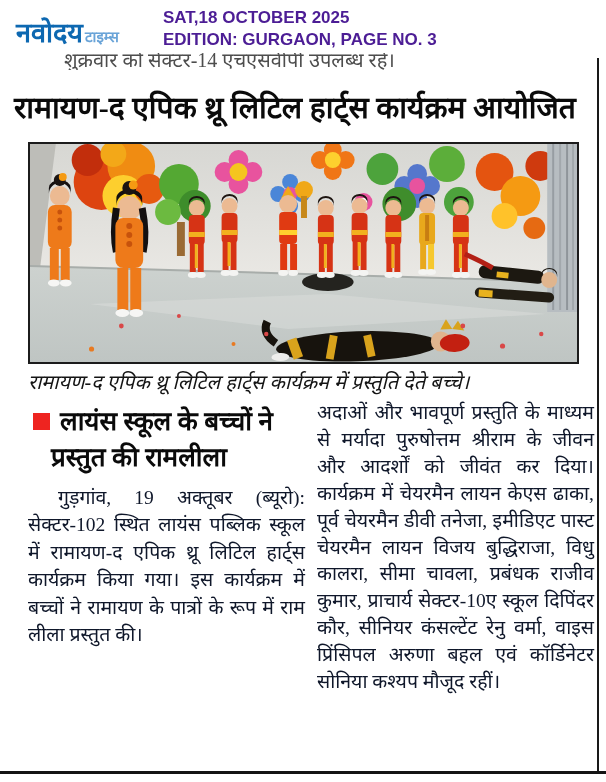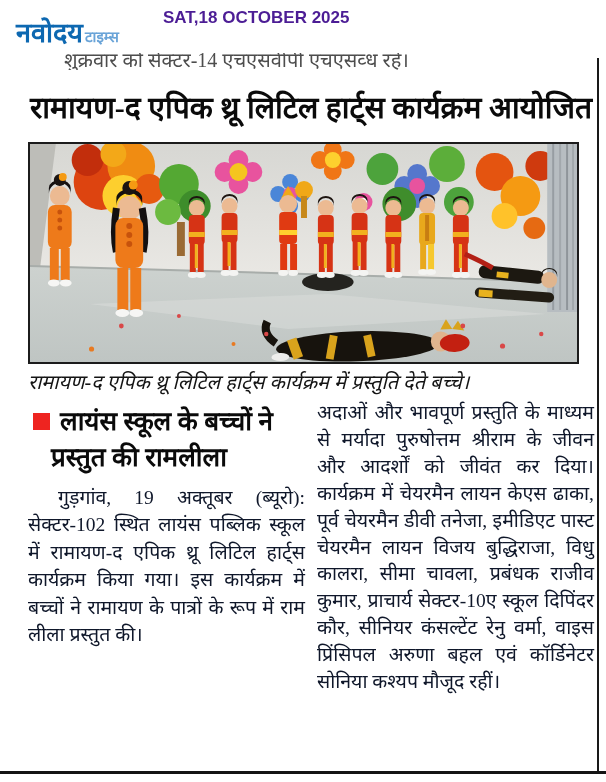--- a/index.html
+++ b/index.html
@@ -20,21 +20,21 @@
   
   #cutoff-strip{left:0;top:53px;width:590px;height:17px;overflow:hidden;margin-left:36px;}
   #cutoff-strip span{position:absolute;top:-7px;font-size:20px;color:#4d4d4d;white-space:nowrap;
     font-family:"Liberation Serif",serif;}
   #cutoff-left{left:28px;}
   #cutoff-right{left:273px;}
   
   #right-rule{left:597px;top:58px;width:2px;height:713px;background:#191919;}
   #bottom-rule{left:0;top:771px;width:606px;height:3px;background:#141414;}
   
-  #headline{left:14px;top:86px;width:578px;text-align:right;font-weight:bold;
+  #headline{left:14px;top:86px;width:578px;text-align:left;font-weight:bold;
     font-size:30px;line-height:44px;color:#0a0a0a;white-space:nowrap;}
   
   #photo-frame{left:28px;top:142px;width:551px;height:222px;border:2px solid #1c1c1c;
     box-sizing:border-box;background:#d9dad6;}
   #photo-frame svg{display:block;width:100%;height:100%;}
   
   #caption{left:28px;top:368px;width:560px;font-style:italic;font-size:20px;
     color:#141414;white-space:nowrap;}
   
   #left-col{left:28px;top:404px;width:277px;}
@@ -49,26 +49,27 @@
 </style>
 </head>
 <body>
 
 <div id="masthead" class="abs">
   <div class="abs logo">
     <span class="logo-primary">नवोदय</span><span class="logo-secondary">टाइम्स</span>
   </div>
   <div class="abs masthead-text">
     <div>SAT,18 OCTOBER 2025</div>
+    <div>EDITION: GURGAON, PAGE NO. 3</div>
   </div>
 </div>
 
 <div id="cutoff-strip" class="abs">
   <span id="cutoff-left">शुक्रवार को सेक्टर-14 एचएसवीपी</span>
-  <span id="cutoff-right">एचएसव्ध रहे।</span>
+  <span id="cutoff-right">उपलब्ध रहे।</span>
 </div>
 
 <div id="right-rule" class="abs"></div>
 <div id="bottom-rule" class="abs"></div>
 
 <div id="headline" class="abs">रामायण-द एपिक थ्रू लिटिल हार्ट्स कार्यक्रम आयोजित</div>
 
 <div id="photo-frame" class="abs">
   <svg viewBox="0 0 551 218" preserveAspectRatio="none">
     <defs>

